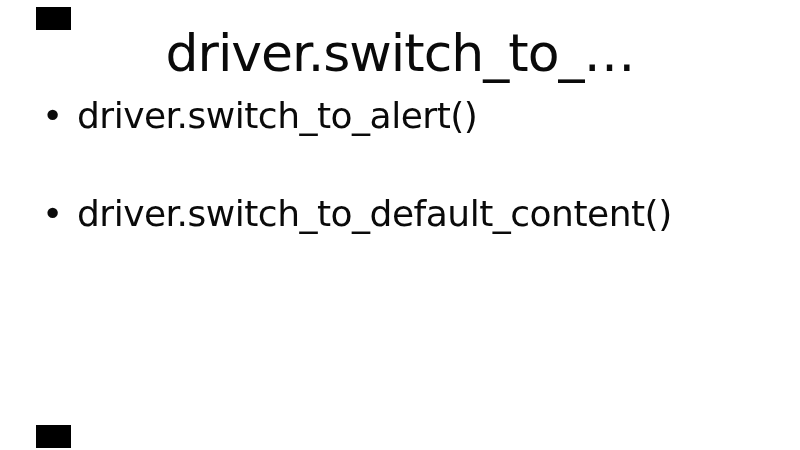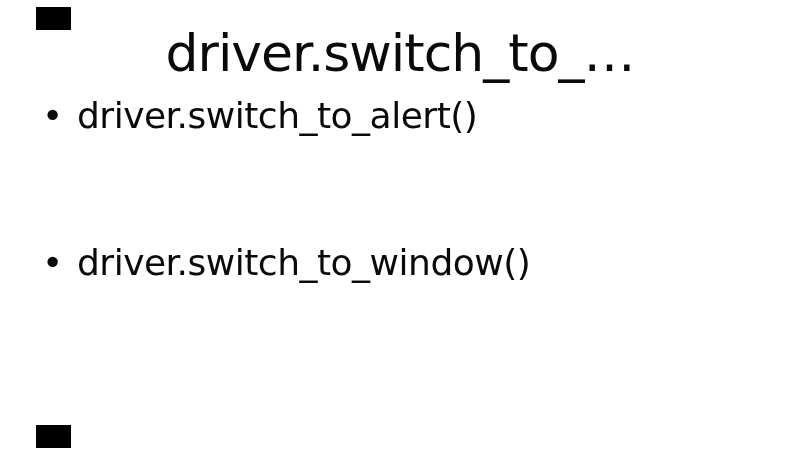--- a/index.html
+++ b/index.html
@@ -70,18 +70,18 @@
 <body>
 
 <div class="slide">
   <div class="corner-mark corner-mark-top"></div>
 
   <div class="slide-title">driver.switch_to_…</div>
 
   <ul class="bullet-list">
       <li>driver.switch_to_alert()</li>
       <li></li>
+      <li>driver.switch_to_default_content()</li>
       <li></li>
-      <li>driver.switch_to_window()</li>
     </ul>
 
   <div class="corner-mark corner-mark-bottom"></div>
 </div>
 
 </body></html>

